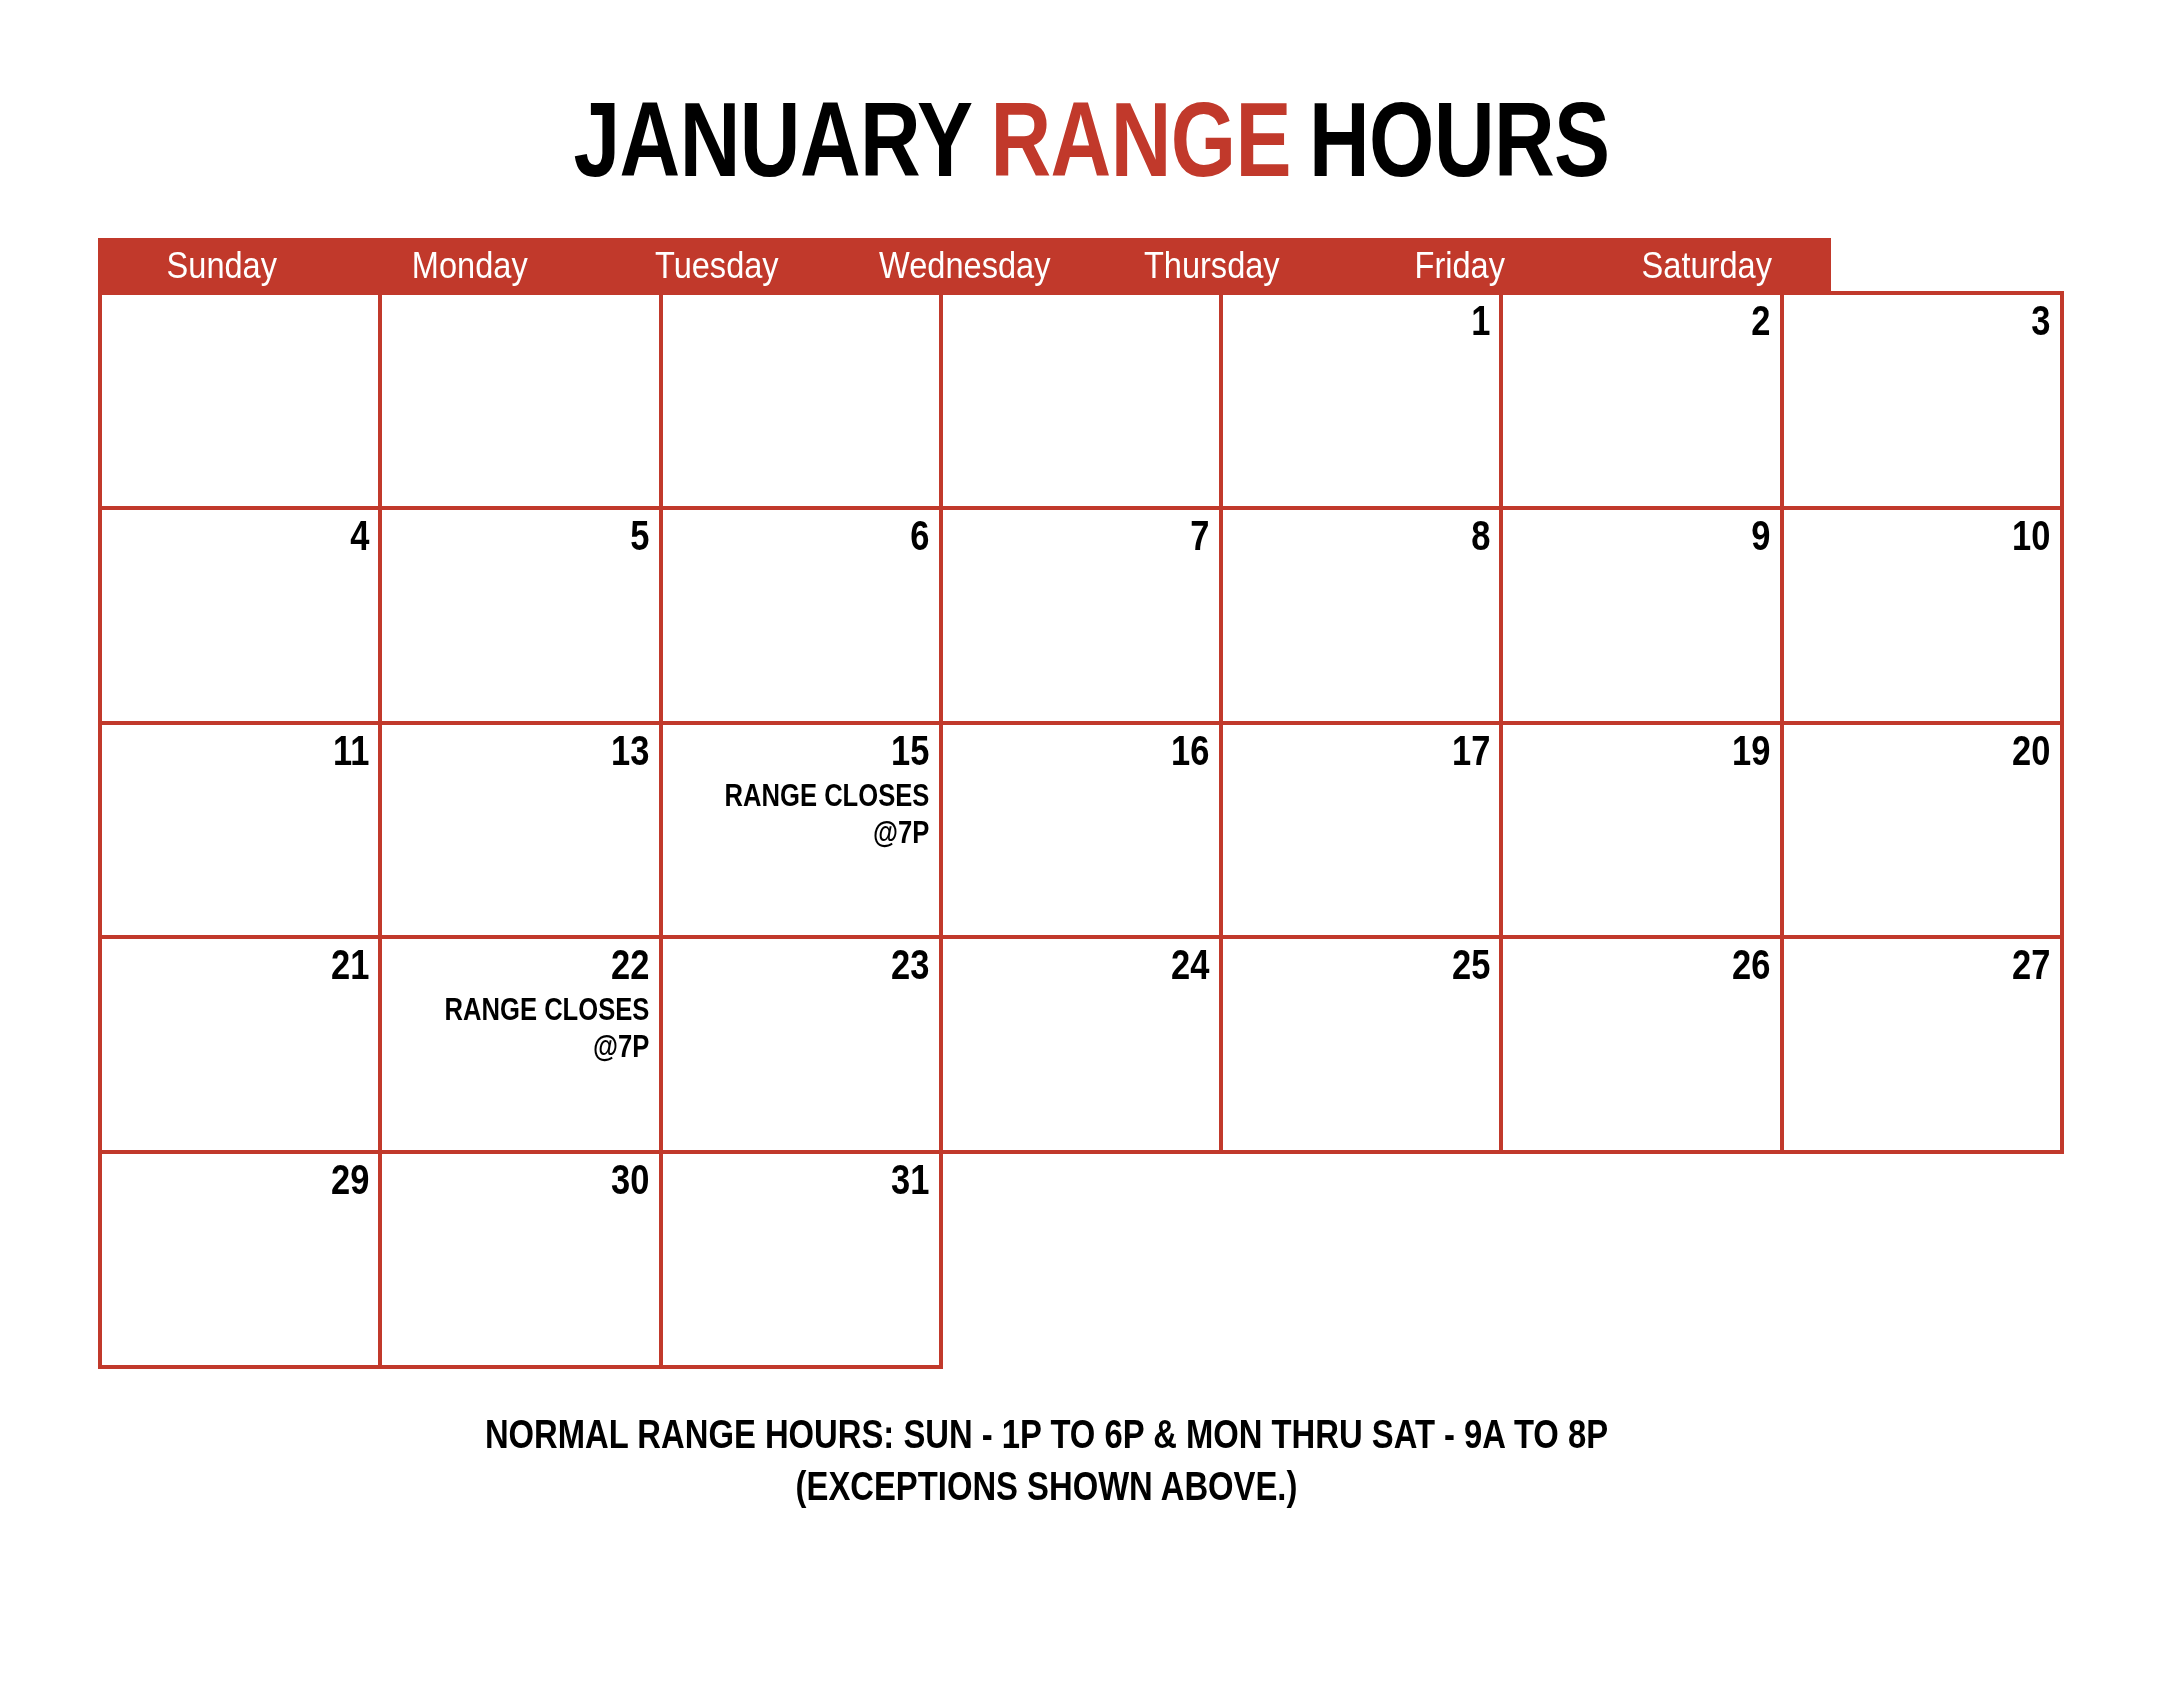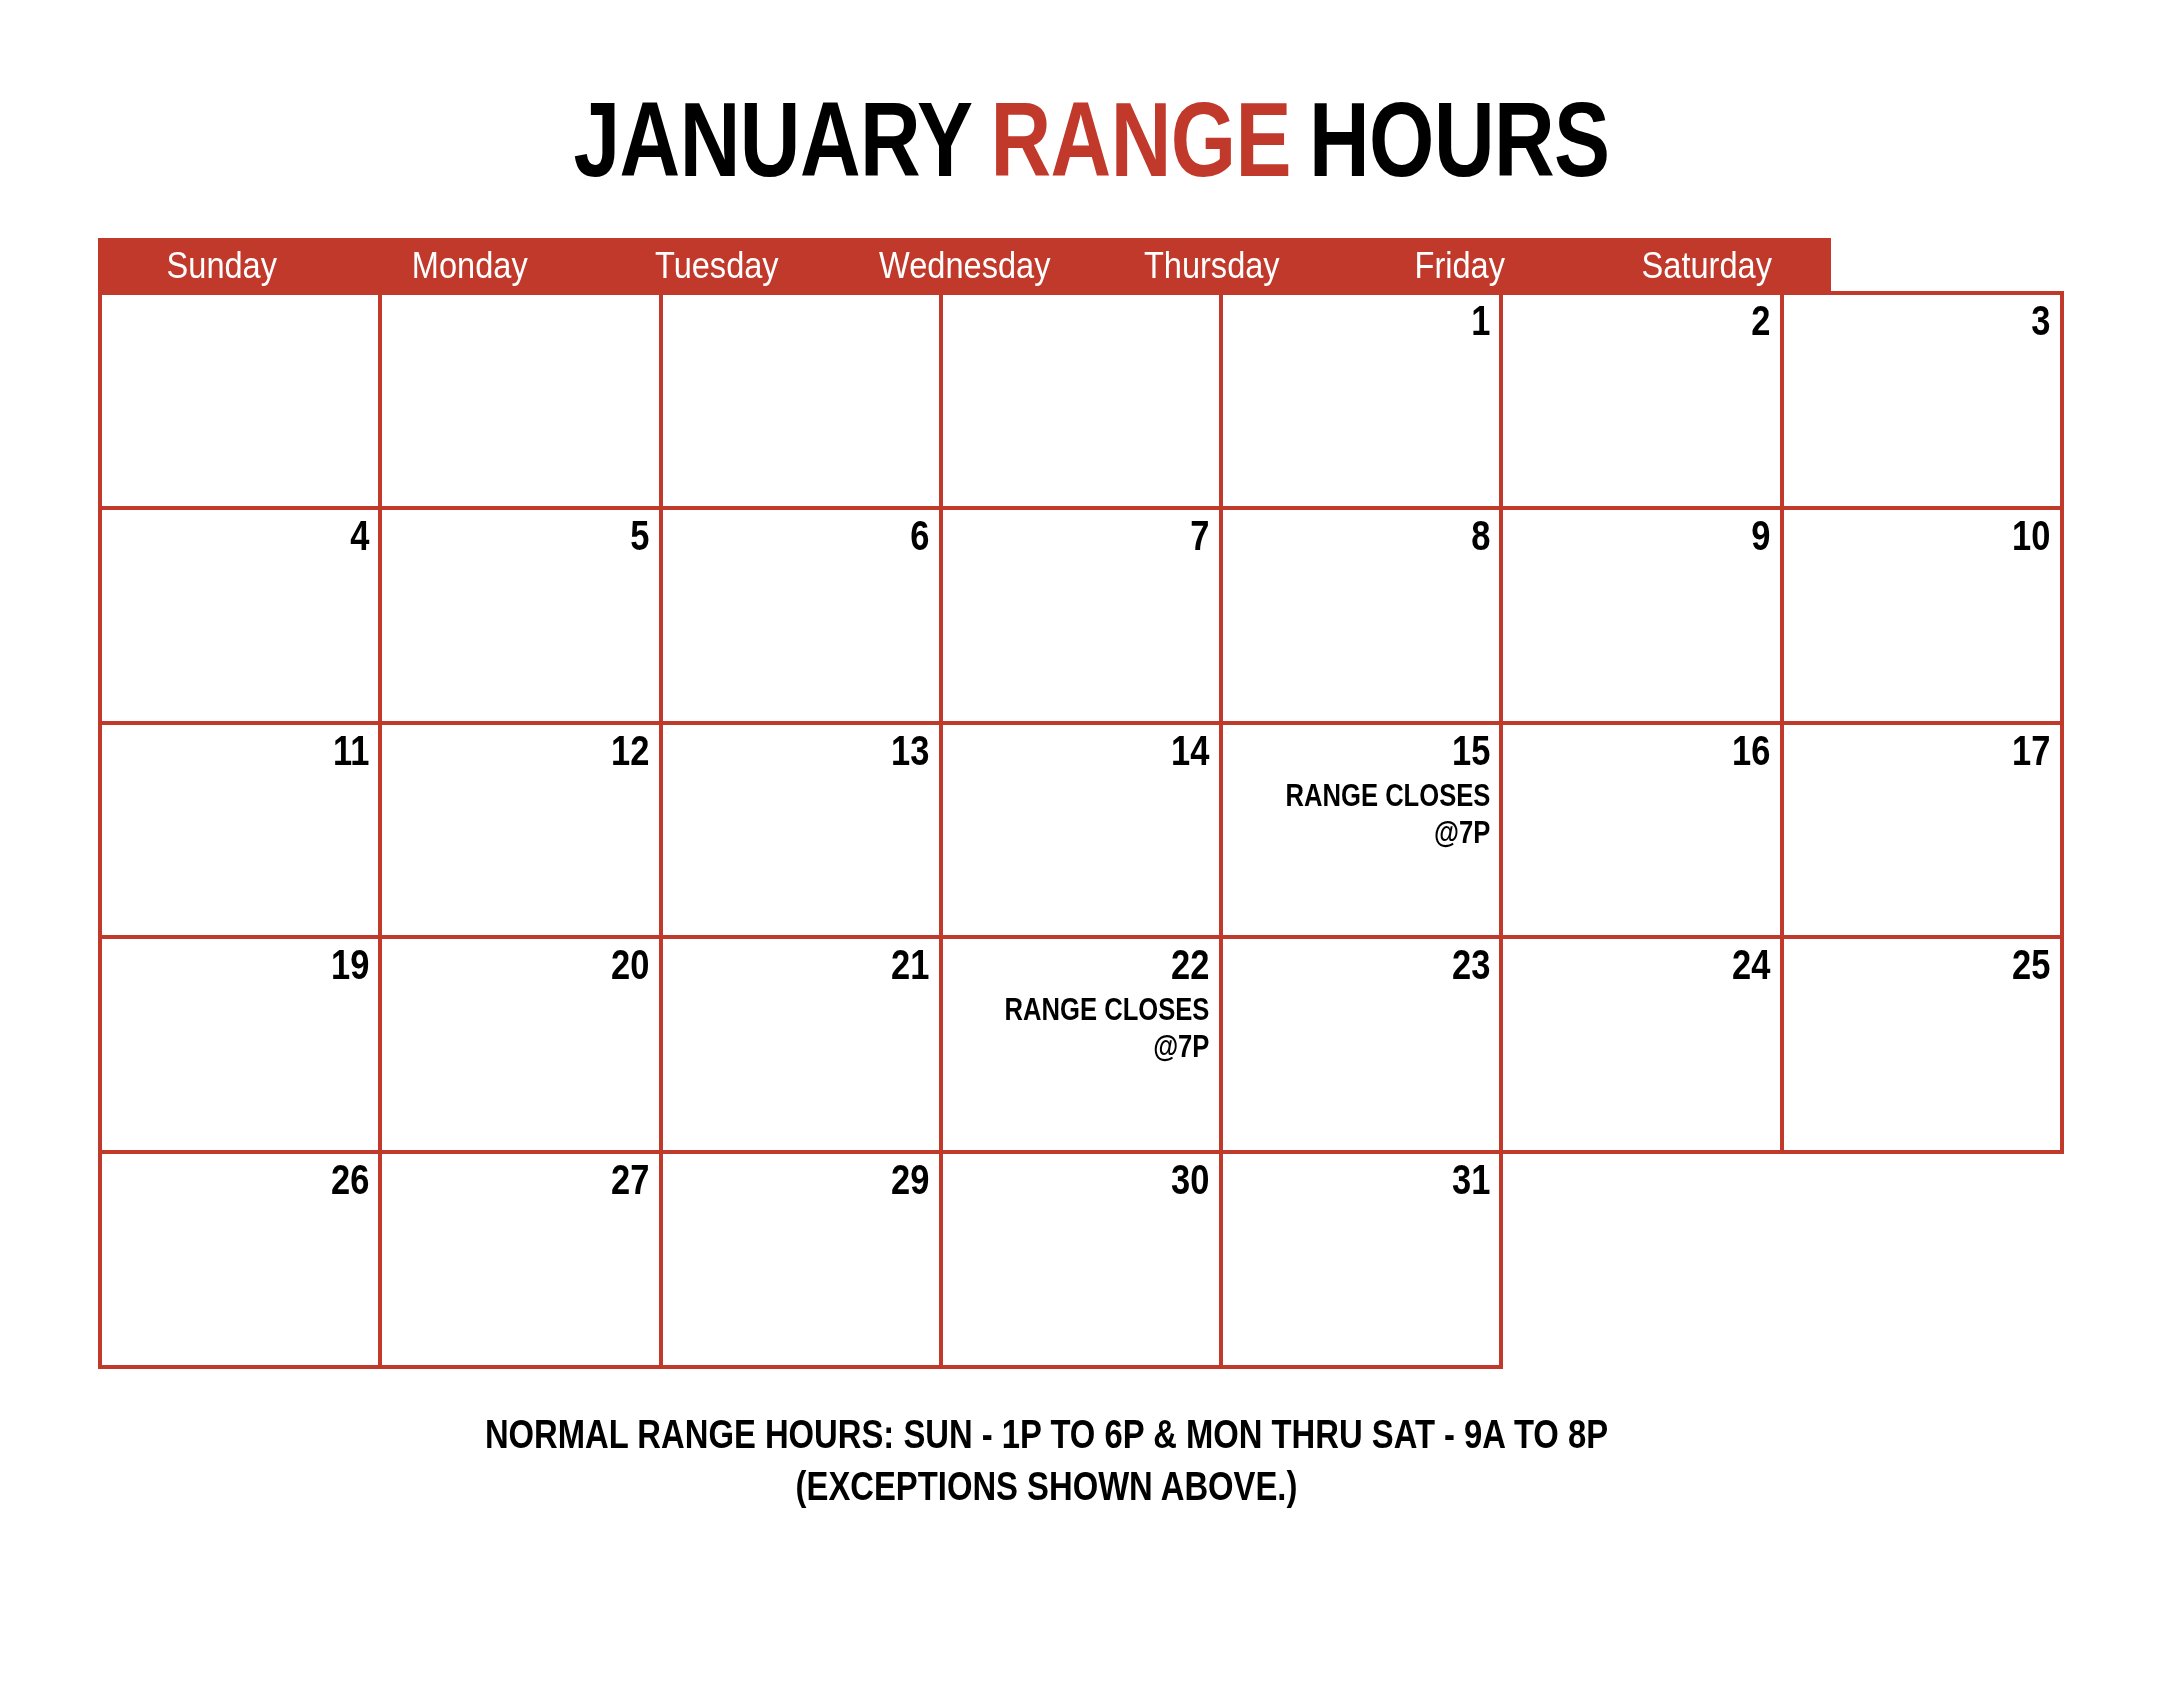--- a/index.html
+++ b/index.html
@@ -197,27 +197,21 @@
     <div class="day-cell">
       <span class="day-number">9</span>
     </div>
     <div class="day-cell">
       <span class="day-number">10</span>
     </div>
     <div class="day-cell">
       <span class="day-number">11</span>
     </div>
     <div class="day-cell">
-      <span class="day-number">12</span>
-    </div>
-    <div class="day-cell">
       <span class="day-number">13</span>
-    </div>
-    <div class="day-cell">
-      <span class="day-number">14</span>
     </div>
     <div class="day-cell">
       <span class="day-number">15</span>
       <span class="day-event">RANGE CLOSES
 @7P</span>
     </div>
     <div class="day-cell">
       <span class="day-number">16</span>
     </div>
     <div class="day-cell">

